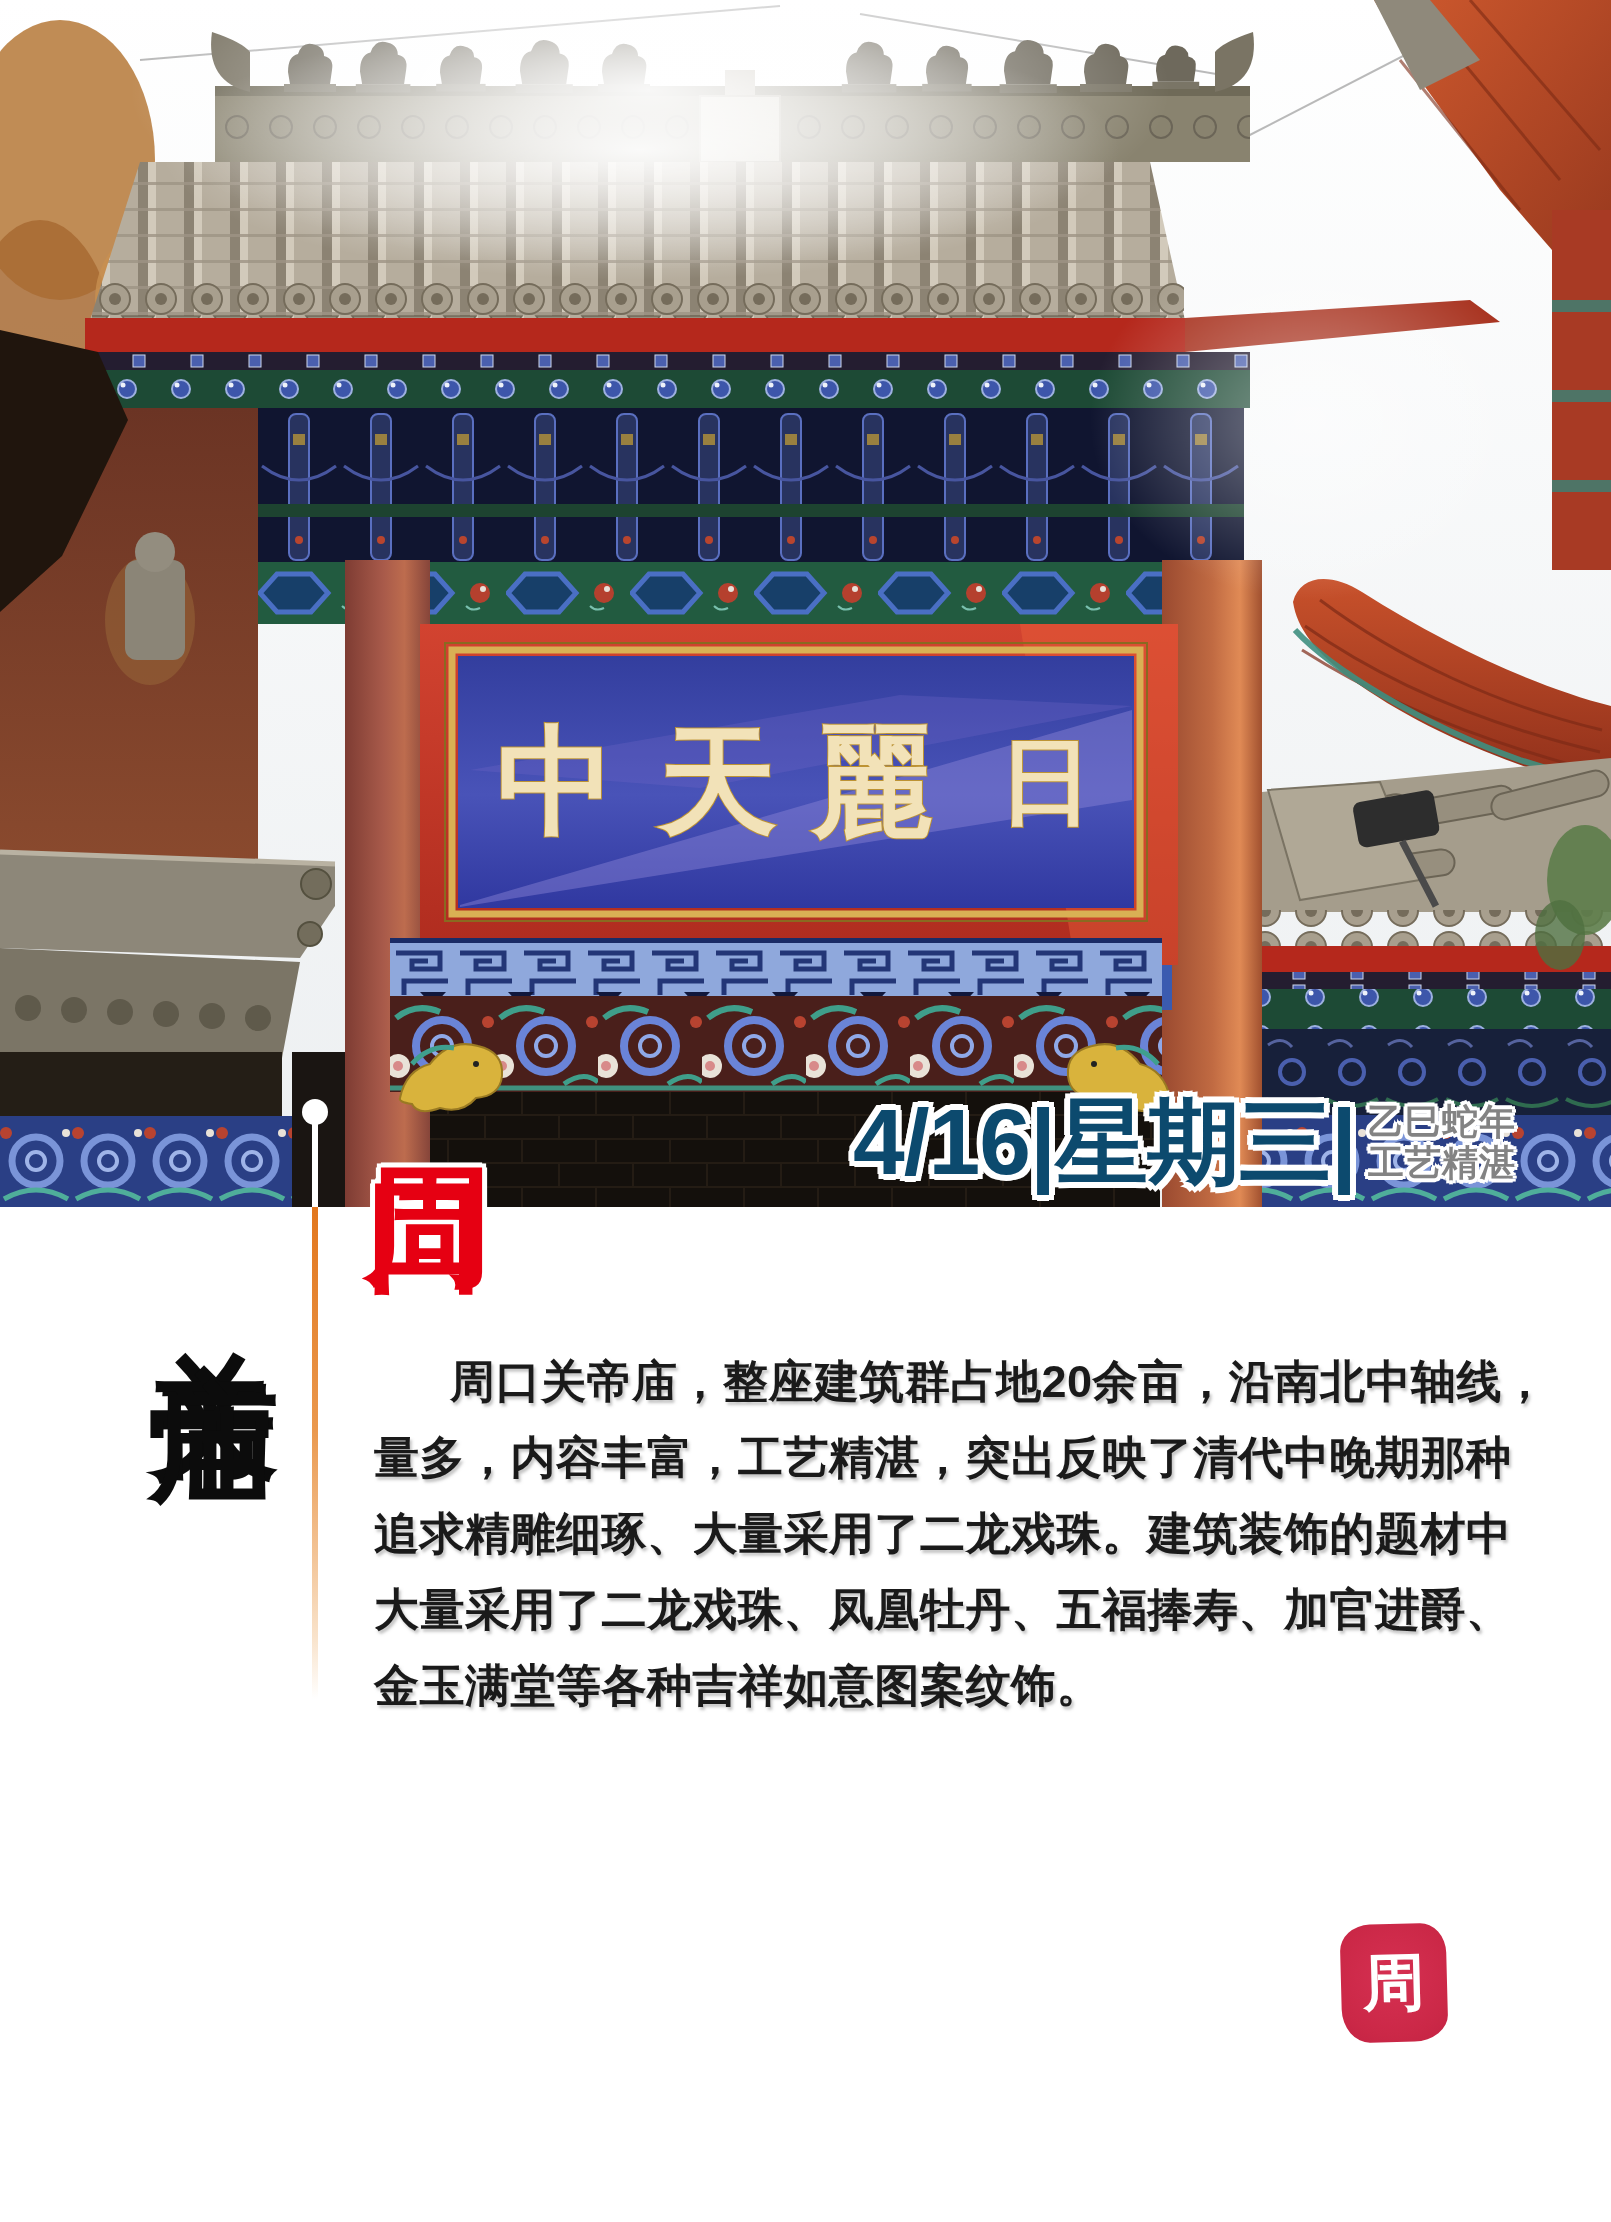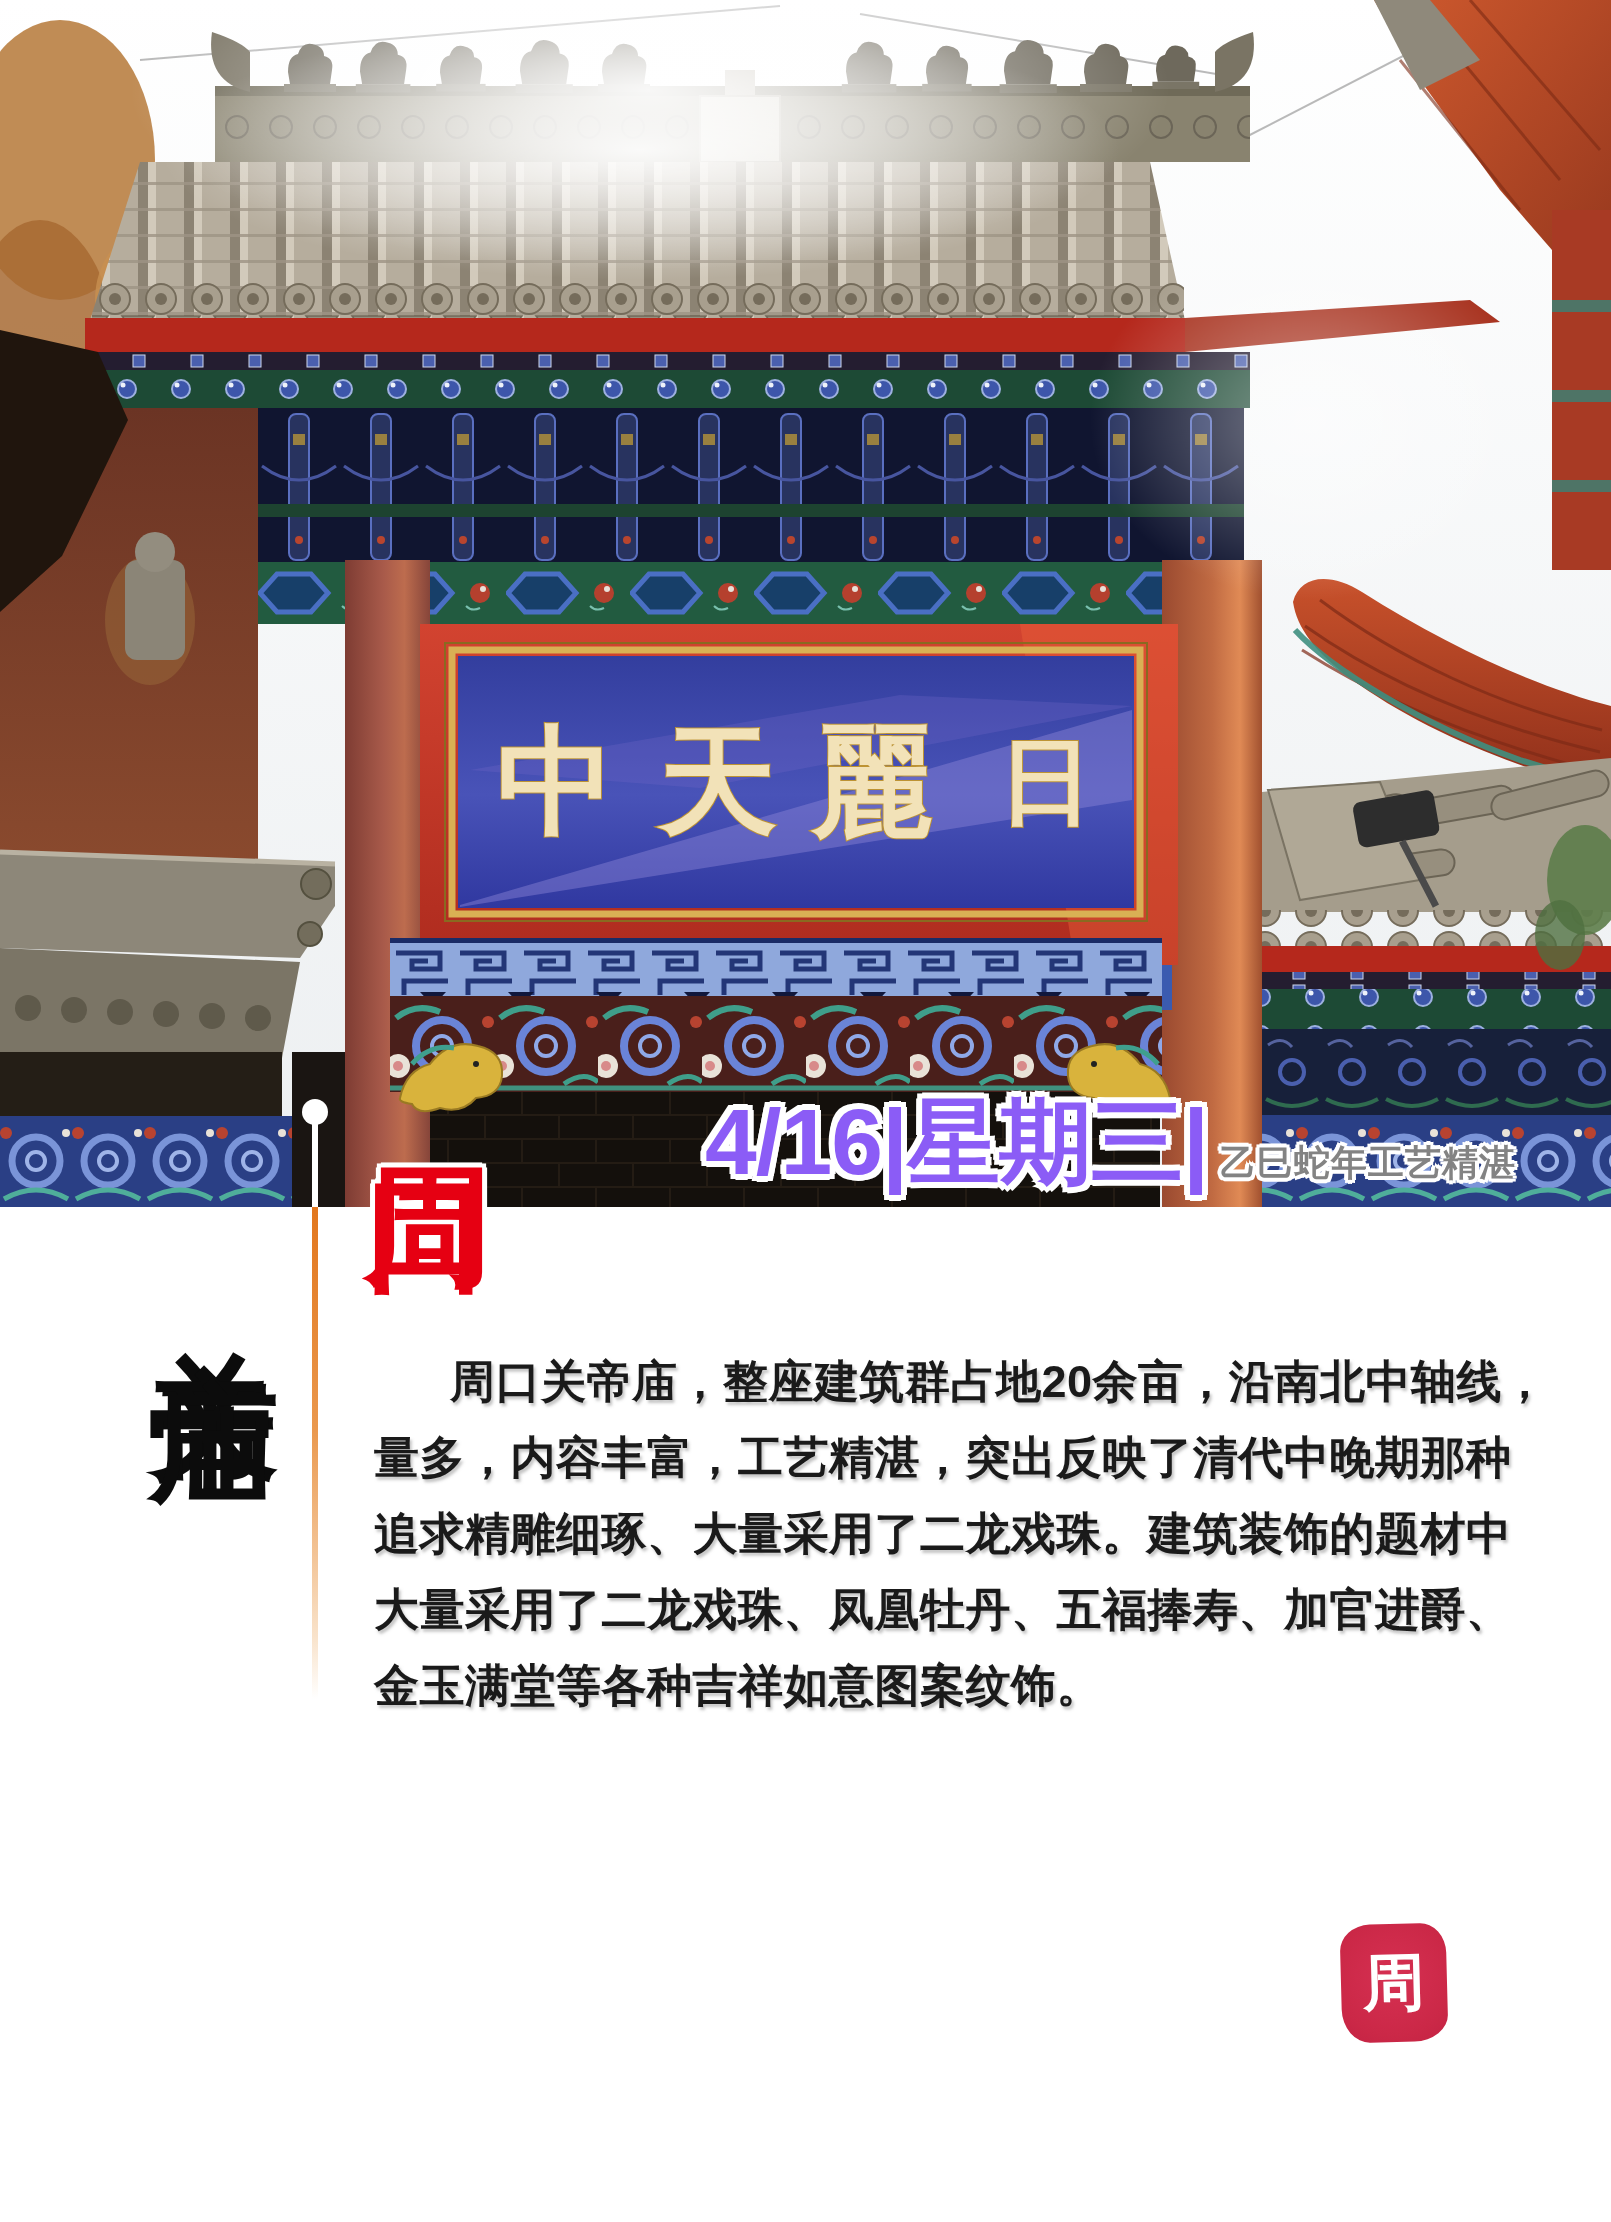--- a/index.html
+++ b/index.html
@@ -4,24 +4,24 @@
 <title>Poster</title>
 <style>
   html,body{margin:0;padding:0;background:#fff;}
   .page{position:relative;width:1611px;height:2222px;background:#ffffff;overflow:hidden;
         font-family:"Liberation Sans","DejaVu Sans",sans-serif;}
   .photo{position:absolute;left:0;top:0;width:1611px;height:1207px;}
   .photo svg{display:block;}
 
   
   .date-block{position:absolute;top:1098px;right:95px;display:flex;align-items:flex-end;gap:12px;}
-  .date-big{font-size:93px;line-height:0.95;font-weight:bold;color:#8b5cf6;letter-spacing:-1px;
+  .date-big{font-size:93px;line-height:0.95;font-weight:bold;color:#0c4a6e;letter-spacing:-1px;
     text-shadow:-5px -5px 0 #fff,5px -5px 0 #fff,-5px 5px 0 #fff,5px 5px 0 #fff,
                 -6px 0 0 #fff,6px 0 0 #fff,0 -6px 0 #fff,0 6px 0 #fff;text-align:right;}
-  .lunar{display:flex;flex-direction:row;margin-bottom:3px;font-weight:bold;color:#838383;
+  .lunar{display:flex;flex-direction:column;margin-bottom:3px;font-weight:bold;color:#838383;
     font-size:36px;line-height:41px;letter-spacing:1px;
     text-shadow:-3px -3px 0 #fff,3px -3px 0 #fff,-3px 3px 0 #fff,3px 3px 0 #fff,
                 -4px 0 0 #fff,4px 0 0 #fff,0 -4px 0 #fff,0 4px 0 #fff;}
 
   
   .location-v{position:absolute;left:364px;top:1066px;height:330px;
     writing-mode:vertical-rl;text-orientation:upright;
     font-family:"Liberation Serif","DejaVu Serif",serif;font-weight:bold;
     font-size:130px;letter-spacing:26px;color:#e60012;line-height:1;
     text-shadow:-4px -4px 0 #fff,4px -4px 0 #fff,-4px 4px 0 #fff,4px 4px 0 #fff,

